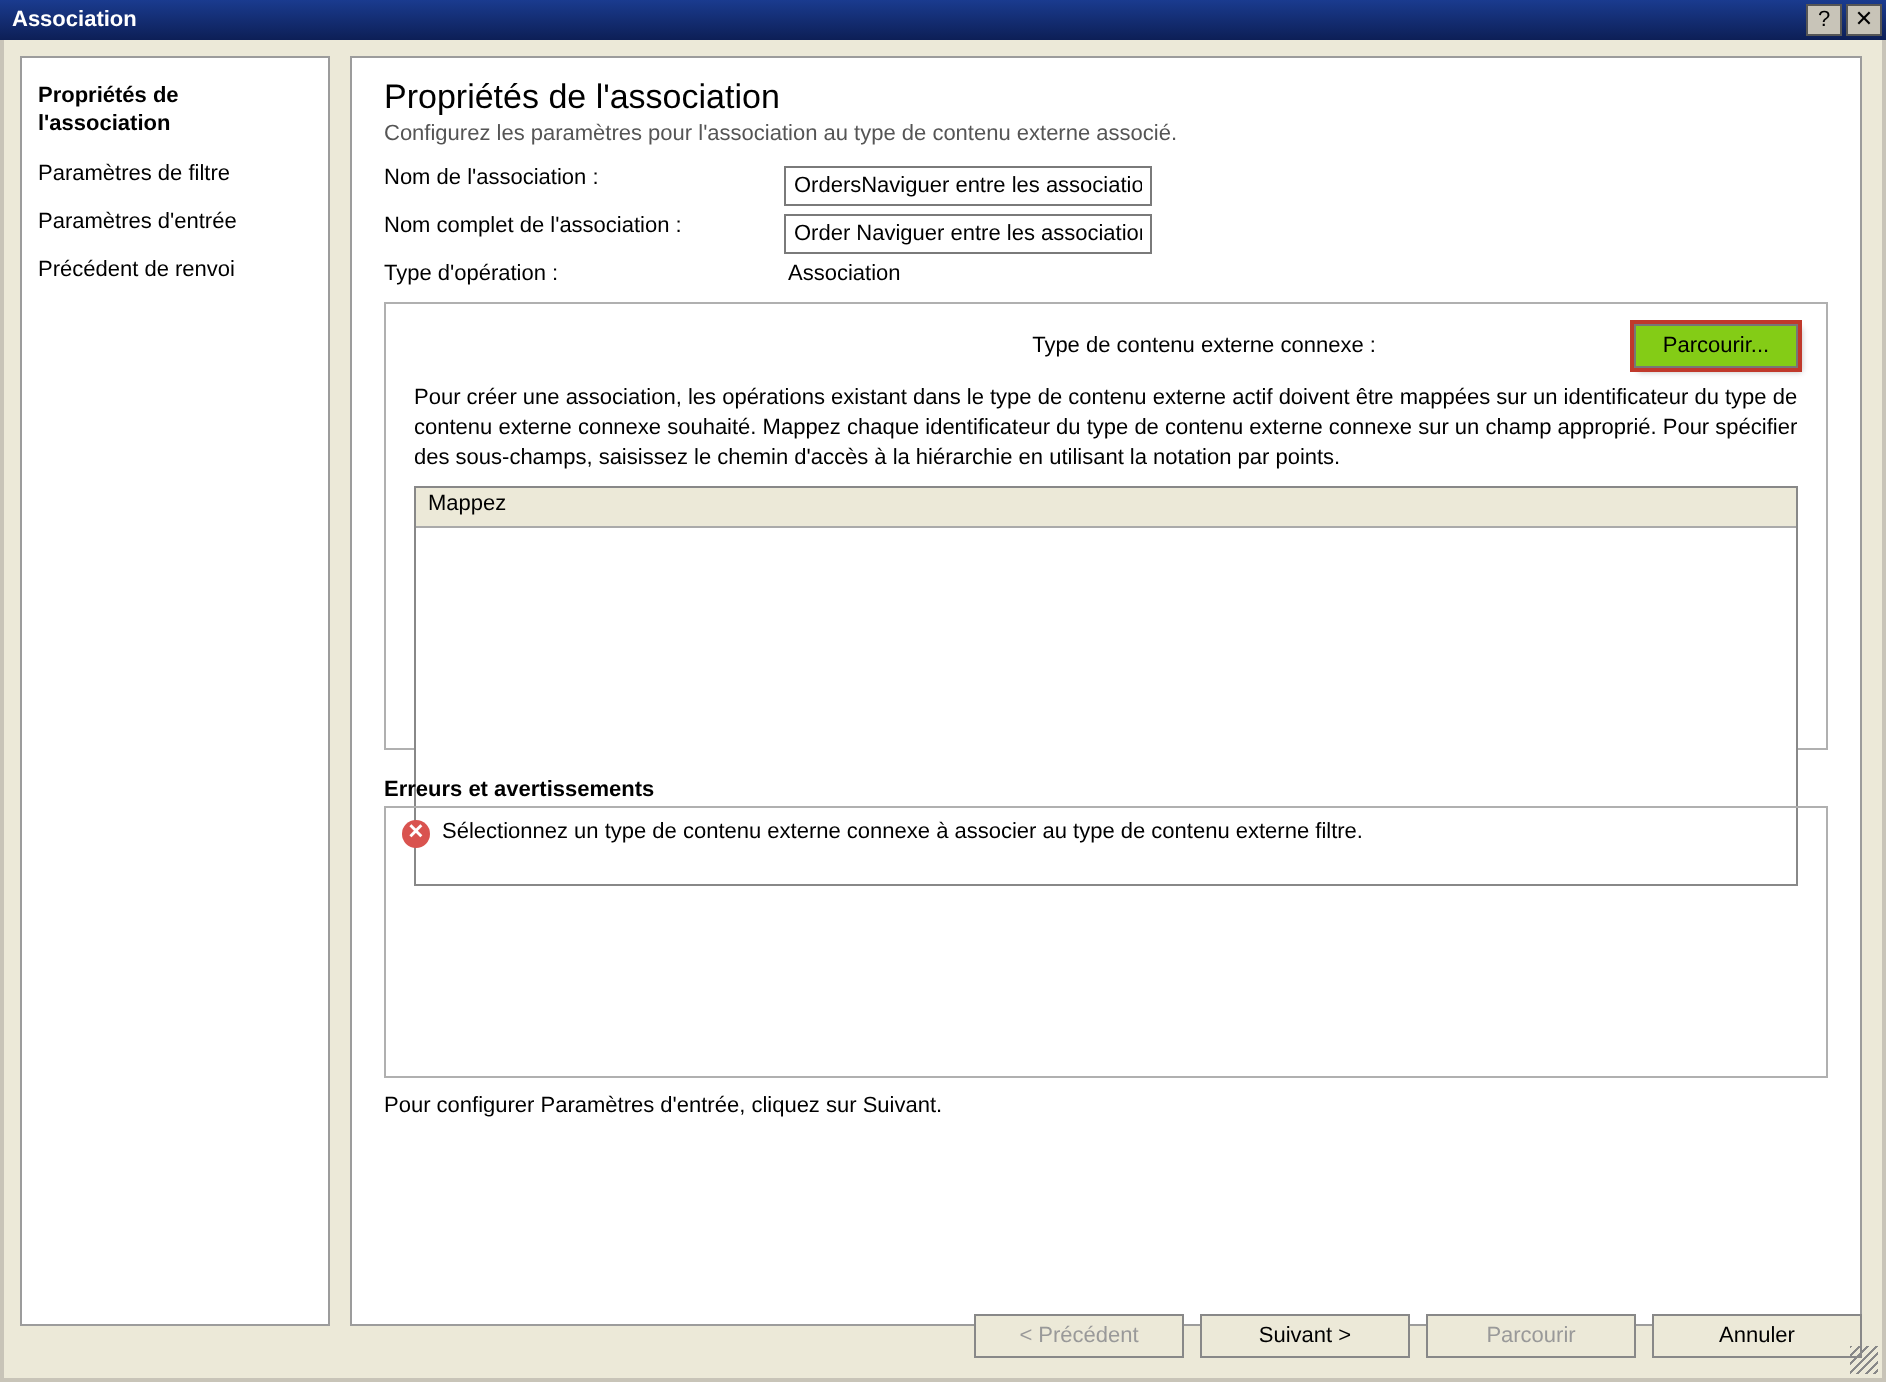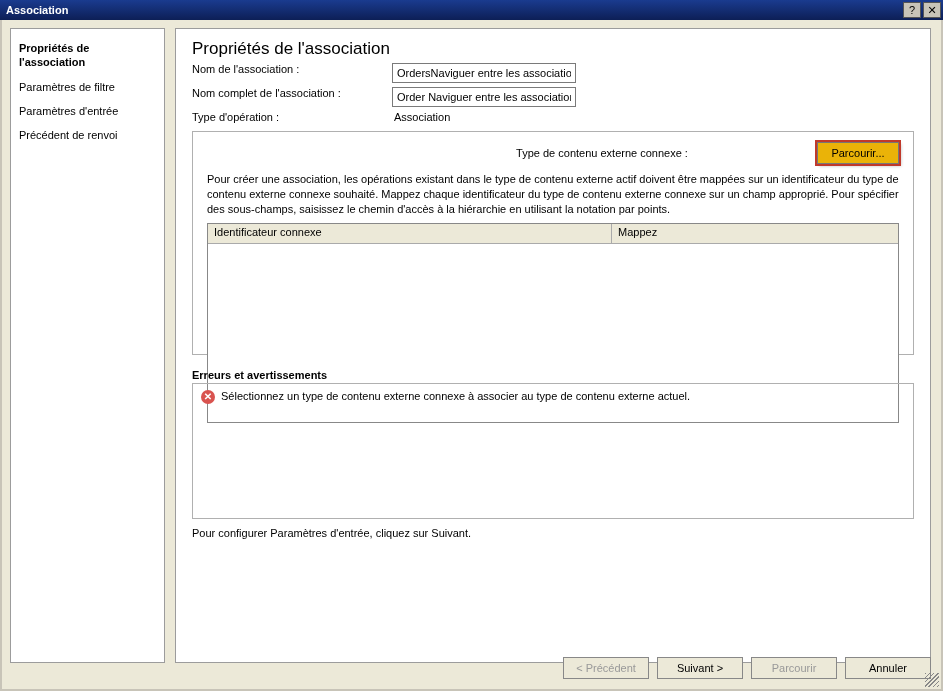--- a/index.html
+++ b/index.html
@@ -22,38 +22,38 @@
 
 .form-row { display: flex; margin: 4px 0; }
 .form-row label { width: 200px; }
 .form-row input { width: 184px; height: 20px; border: 1px solid #7a7a7a; padding: 1px 4px; font-size: 11px; }
 .form-row .static { padding-left: 2px; }
 
 .panel { border: 1px solid #b0b0b0; margin-top: 8px; padding: 10px 14px; height: 224px; }
 .panel-top { display: flex; align-items: center; margin-bottom: 8px; }
 .panel-top .lbl { flex: 1; text-align: center; }
 .panel-top .spacer-half { width: 180px; }
-.browse-btn { width: 82px; height: 22px; background: #eab308; border: 1px solid #777; outline: 2px solid #c0392b; outline-offset: 0px; box-shadow: 2px 2px 3px rgba(0,0,0,0.25); }
+.browse-btn { width: 82px; height: 22px; background: #84cc16; border: 1px solid #777; outline: 2px solid #c0392b; outline-offset: 0px; box-shadow: 2px 2px 3px rgba(0,0,0,0.25); }
 .panel-text { margin-bottom: 6px; line-height: 1.35; }
 
 .grid { border: 1px solid #888; height: 200px; background: #fff; }
 .grid-header { display: flex; background: #ece9d8; height: 20px; border-bottom: 1px solid #aaa; }
 .grid-header .col { padding: 2px 6px; border-right: 1px solid #aaa; }
 .col-id { width: 404px; }
 .col-field { flex: 1; border-right: none !important; }
 
 .errors-title { font-weight: bold; margin-top: 14px; margin-bottom: 2px; }
 .errors-box { border: 1px solid #b0b0b0; height: 136px; padding: 6px 8px; }
 .err-row { display: flex; align-items: flex-start; gap: 6px; }
 .err-icon { width: 14px; height: 14px; border-radius: 50%; background: #d9534f; color: #fff; font-size: 10px; font-weight: bold; line-height: 14px; text-align: center; flex-shrink: 0; }
 
 .hint { margin-top: 8px; }
 
 .footer { position: absolute; left: 173px; right: 10px; bottom: 6px; height: 30px; display: flex; justify-content: flex-end; align-items: center; gap: 8px; }
-.footer button { width: 86px; height: 22px; background: #ece9d8; border: 1px solid #888; }
+.footer button { width: 105px; height: 22px; background: #ece9d8; border: 1px solid #888; }
 .footer button:disabled { color: #999; }
 
 .resize { position: absolute; right: 2px; bottom: 2px; width: 14px; height: 14px; background: repeating-linear-gradient(135deg,#888 0 1px,transparent 1px 3px); }
 </style>
 </head>
 <body>
 
 <div class="titlebar">
   <span>Association</span>
   <span class="spacer"></span>
@@ -65,20 +65,21 @@
 
   <div class="nav">
     <div class="nav-item selected"><span>Propriétés de l'association</span></div>
     <div class="nav-item"><span>Paramètres de filtre</span></div>
     <div class="nav-item"><span>Paramètres d'entrée</span></div>
     <div class="nav-item"><span>Précédent de renvoi</span></div>
   </div>
 
   <div class="content">
     <h1>Propriétés de l'association</h1>
+    <div class="subtitle">Configurez les paramètres pour l'association au type de contenu externe associé.</div>
 
     <div class="form-row">
       <label>Nom de l'association :</label>
       <input type="text" value="OrdersNaviguer entre les associations" style="">
     </div>
     <div class="form-row">
       <label>Nom complet de l'association :</label>
       <input type="text" value="Order Naviguer entre les associations" style="">
     </div>
     <div class="form-row">
@@ -88,31 +89,30 @@
 
     <div class="panel">
       <div class="panel-top">
         <span class="spacer-half"></span>
         <span class="lbl">Type de contenu externe connexe :</span>
         <button class="browse-btn">Parcourir...</button>
       </div>
       <div class="panel-text">Pour créer une association, les opérations existant dans le type de contenu externe actif doivent être mappées sur un identificateur du type de contenu externe connexe souhaité. Mappez chaque identificateur du type de contenu externe connexe sur un champ approprié. Pour spécifier des sous-champs, saisissez le chemin d'accès à la hiérarchie en utilisant la notation par points.</div>
       <div class="grid">
         <div class="grid-header">
-          <div class="col col-id">Identificateur connexe</div>
           <div class="col col-field">Mappez</div>
         </div>
       </div>
     </div>
 
     <div class="errors-title">Erreurs et avertissements</div>
     <div class="errors-box">
       <div class="err-row">
         <div class="err-icon">✕</div>
-        <div>Sélectionnez un type de contenu externe connexe à associer au type de contenu externe actuel.</div>
+        <div>Sélectionnez un type de contenu externe connexe à associer au type de contenu externe filtre.</div>
       </div>
     </div>
 
     <div class="hint">Pour configurer Paramètres d'entrée, cliquez sur Suivant.</div>
   </div>
 
   <div class="footer">
     <button disabled="">&lt; Précédent</button>
     <button>Suivant &gt;</button>
     <button disabled="">Parcourir</button>

